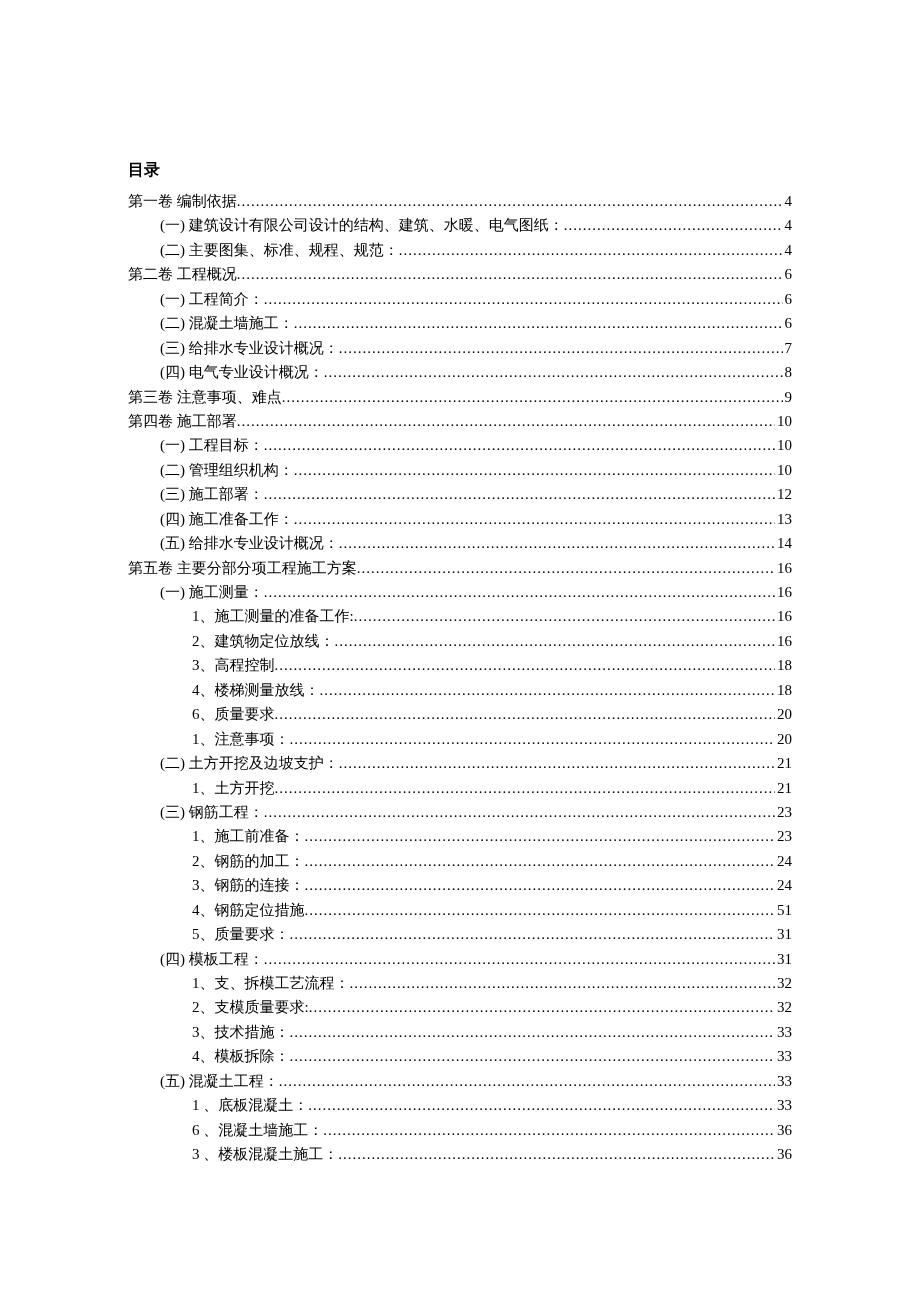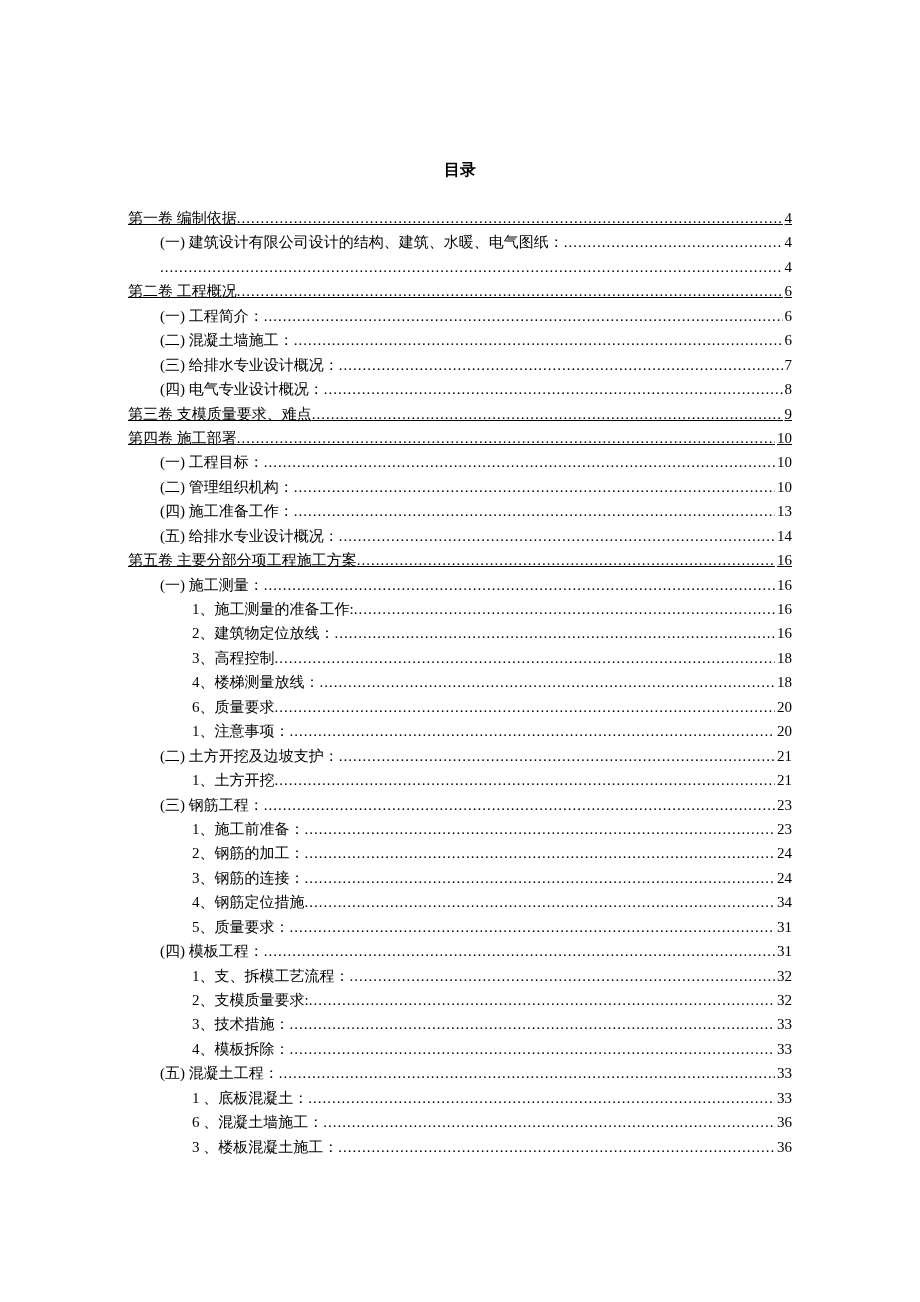--- a/index.html
+++ b/index.html
@@ -6,33 +6,32 @@
     body {
       width: 920px;
       height: 1302px;
       background: #fff;
       font-family: "SimSun", "宋体", serif;
       font-size: 15px;
       color: #000;
       padding: 160px 128px 90px 128px;
     }
     .title {
-      text-align: center;
       font-weight: bold;
       font-size: 16px;
-      margin-bottom: 25px;
+      margin-bottom: 8px;
     }
     .toc-line {
       display: flex;
       align-items: baseline;
       white-space: nowrap;
       line-height: 1.63;
       overflow: hidden;
     }
-    .toc-line.l1 { padding-left: 0; text-decoration: underline; }
+    .toc-line.l1 { padding-left: 0; }
     .toc-line.l2 { padding-left: 32px; }
     .toc-line.l3 { padding-left: 64px; }
     .label { flex-shrink: 0; }
     .dots {
       flex: 1 1 auto;
       overflow: hidden;
       letter-spacing: 1px;
     }
     .dots::before {
       content: "..............................................................................................................................................";
@@ -48,20 +47,21 @@
       <span class="label">第一卷 编制依据</span>
       <span class="dots"></span>
       <span class="pg">4</span>
     </div>
     <div class="toc-line l2">
       <span class="label">(一) 建筑设计有限公司设计的结构、建筑、水暖、电气图纸：</span>
       <span class="dots"></span>
       <span class="pg">4</span>
     </div>
     <div class="toc-line l2">
+      <span class="label">(二) 主要图集、标准、规程、规范：</span>
       <span class="dots"></span>
       <span class="pg">4</span>
     </div>
     <div class="toc-line l1">
       <span class="label">第二卷 工程概况</span>
       <span class="dots"></span>
       <span class="pg">6</span>
     </div>
     <div class="toc-line l2">
       <span class="label">(一) 工程简介：</span>
@@ -77,40 +77,45 @@
       <span class="label">(三) 给排水专业设计概况：</span>
       <span class="dots"></span>
       <span class="pg">7</span>
     </div>
     <div class="toc-line l2">
       <span class="label">(四) 电气专业设计概况：</span>
       <span class="dots"></span>
       <span class="pg">8</span>
     </div>
     <div class="toc-line l1">
-      <span class="label">第三卷 支模质量要求、难点</span>
+      <span class="label">第三卷 注意事项、难点</span>
       <span class="dots"></span>
       <span class="pg">9</span>
     </div>
     <div class="toc-line l1">
       <span class="label">第四卷 施工部署</span>
       <span class="dots"></span>
       <span class="pg">10</span>
     </div>
     <div class="toc-line l2">
       <span class="label">(一) 工程目标：</span>
       <span class="dots"></span>
       <span class="pg">10</span>
     </div>
     <div class="toc-line l2">
       <span class="label">(二) 管理组织机构：</span>
       <span class="dots"></span>
       <span class="pg">10</span>
     </div>
     <div class="toc-line l2">
+      <span class="label">(三) 施工部署：</span>
+      <span class="dots"></span>
+      <span class="pg">12</span>
+    </div>
+    <div class="toc-line l2">
       <span class="label">(四) 施工准备工作：</span>
       <span class="dots"></span>
       <span class="pg">13</span>
     </div>
     <div class="toc-line l2">
       <span class="label">(五) 给排水专业设计概况：</span>
       <span class="dots"></span>
       <span class="pg">14</span>
     </div>
     <div class="toc-line l1">
@@ -179,21 +184,21 @@
       <span class="pg">24</span>
     </div>
     <div class="toc-line l3">
       <span class="label">3、钢筋的连接：</span>
       <span class="dots"></span>
       <span class="pg">24</span>
     </div>
     <div class="toc-line l3">
       <span class="label">4、钢筋定位措施</span>
       <span class="dots"></span>
-      <span class="pg">34</span>
+      <span class="pg">51</span>
     </div>
     <div class="toc-line l3">
       <span class="label">5、质量要求：</span>
       <span class="dots"></span>
       <span class="pg">31</span>
     </div>
     <div class="toc-line l2">
       <span class="label">(四) 模板工程：</span>
       <span class="dots"></span>
       <span class="pg">31</span>

